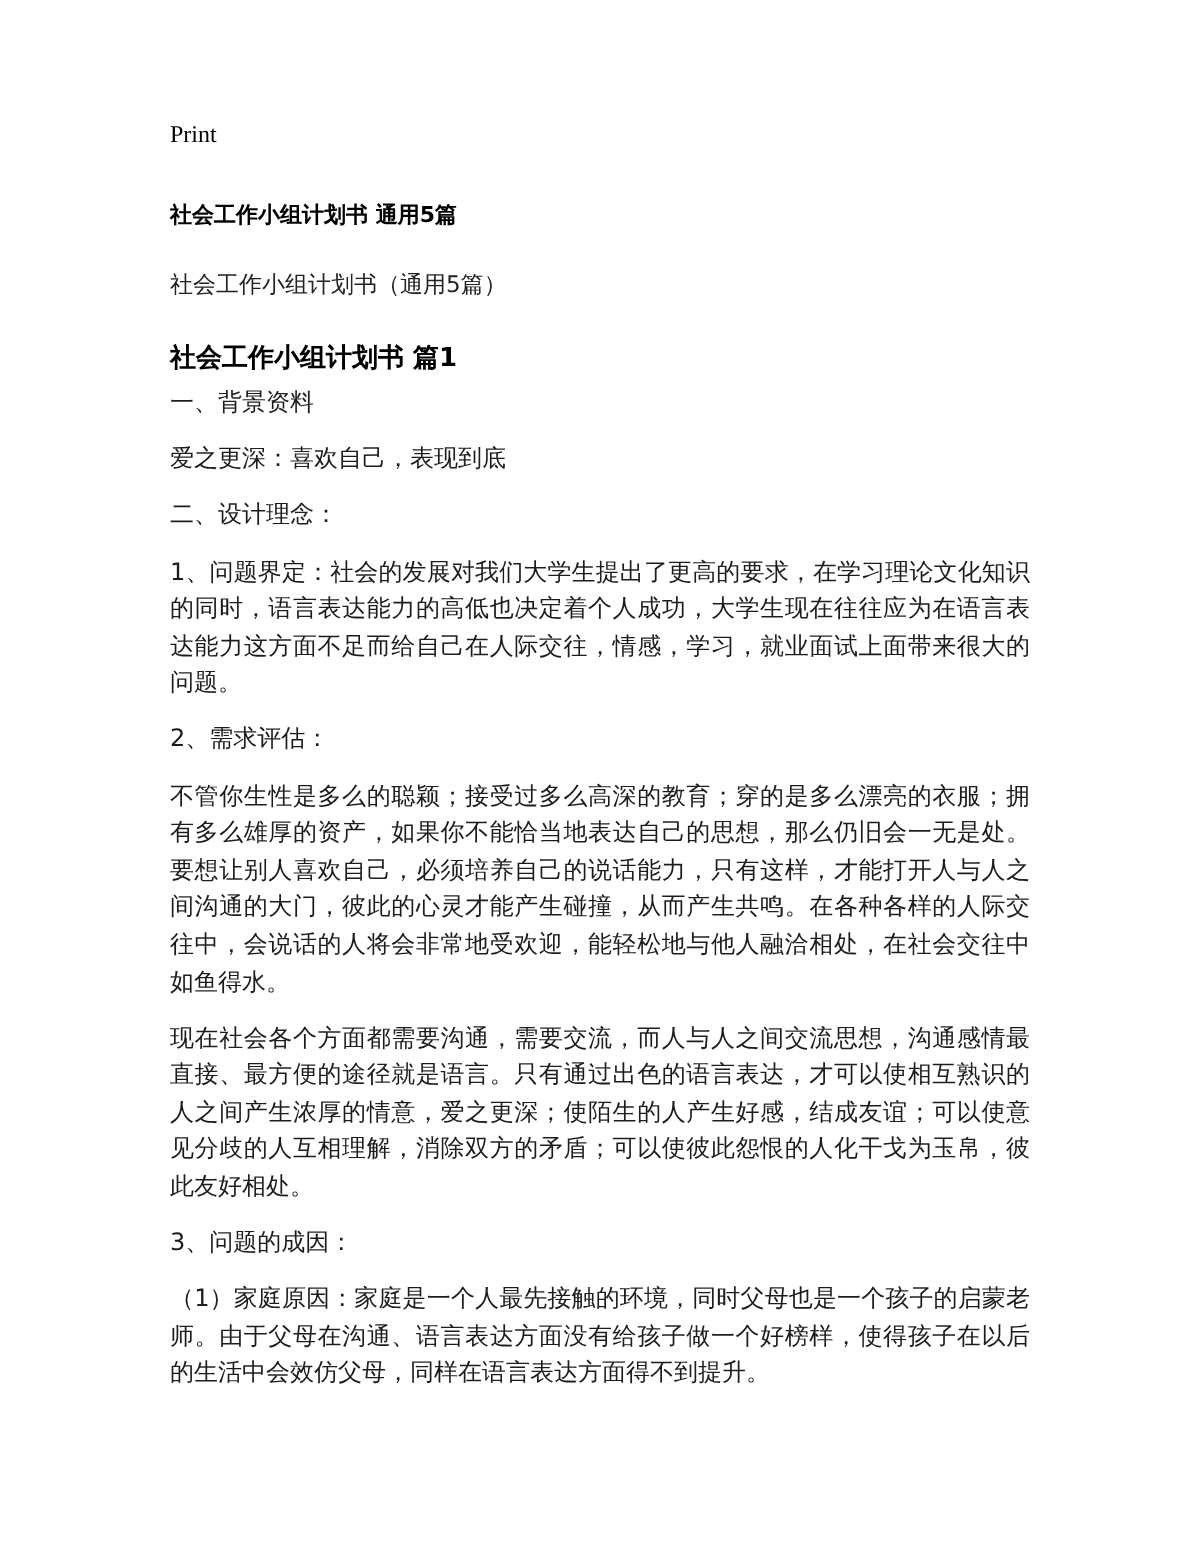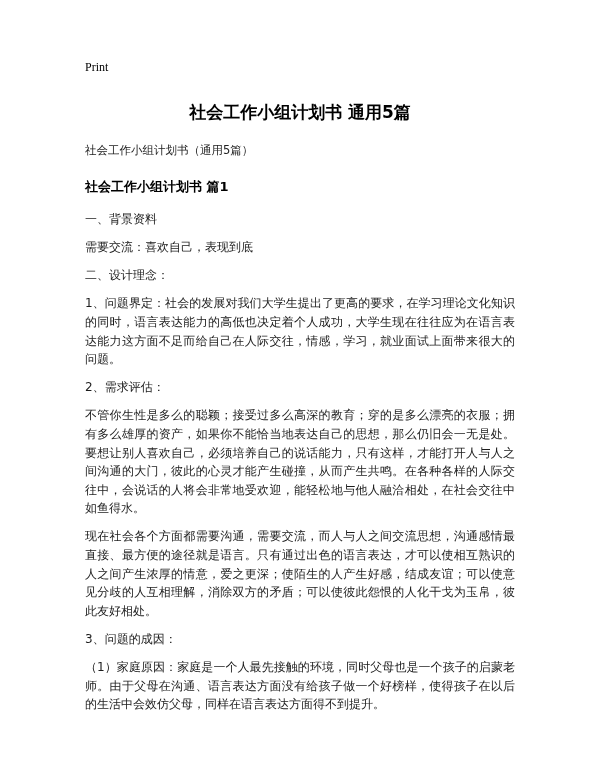--- a/index.html
+++ b/index.html
@@ -20,37 +20,36 @@
     height: 776px;
     padding: 60px 85px 28px 85px;
   }
   .print-link {
     font-family: "Liberation Serif", serif;
     font-size: 12px;
     color: #000000;
     margin: 0 0 26px 0;
   }
   .doc-title {
-    font-size: 17px;
+    font-size: 11px;
     font-weight: bold;
     color: #000000;
-    text-align: center;
     margin: 0 0 20px 0;
     line-height: 1.3;
   }
   .doc-subtitle {
     font-size: 11.5px;
     color: #222222;
     margin: 4px 0 20px 0;
   }
   .section-heading {
     font-size: 13px;
     font-weight: bold;
     color: #000000;
-    margin: 0 0 14px 0;
+    margin: 0 0 4px 0;
   }
   .body-text p {
     font-size: 12px;
     line-height: 1.55;
     text-align: justify;
     margin: 0 0 9.5px 0;
     color: #1c1c1c;
   }
 </style>
 </head>
@@ -61,21 +60,21 @@
   <div class="print-link">Print</div>
 
   <h1 class="doc-title">社会工作小组计划书 通用5篇</h1>
 
   <div class="doc-subtitle">社会工作小组计划书（通用5篇）</div>
 
   <h2 class="section-heading">社会工作小组计划书 篇1</h2>
 
   <div class="body-text">
     <p>一、背景资料</p>
-    <p>需要交流：喜欢自己，表现到底</p>
+    <p>爱之更深：喜欢自己，表现到底</p>
     <p>二、设计理念：</p>
     <p>1、问题界定：社会的发展对我们大学生提出了更高的要求，在学习理论文化知识的同时，语言表达能力的高低也决定着个人成功，大学生现在往往应为在语言表达能力这方面不足而给自己在人际交往，情感，学习，就业面试上面带来很大的问题。</p>
     <p>2、需求评估：</p>
     <p>不管你生性是多么的聪颖；接受过多么高深的教育；穿的是多么漂亮的衣服；拥有多么雄厚的资产，如果你不能恰当地表达自己的思想，那么仍旧会一无是处。要想让别人喜欢自己，必须培养自己的说话能力，只有这样，才能打开人与人之间沟通的大门，彼此的心灵才能产生碰撞，从而产生共鸣。在各种各样的人际交往中，会说话的人将会非常地受欢迎，能轻松地与他人融洽相处，在社会交往中如鱼得水。</p>
     <p>现在社会各个方面都需要沟通，需要交流，而人与人之间交流思想，沟通感情最直接、最方便的途径就是语言。只有通过出色的语言表达，才可以使相互熟识的人之间产生浓厚的情意，爱之更深；使陌生的人产生好感，结成友谊；可以使意见分歧的人互相理解，消除双方的矛盾；可以使彼此怨恨的人化干戈为玉帛，彼此友好相处。</p>
     <p>3、问题的成因：</p>
     <p>（1）家庭原因：家庭是一个人最先接触的环境，同时父母也是一个孩子的启蒙老师。由于父母在沟通、语言表达方面没有给孩子做一个好榜样，使得孩子在以后的生活中会效仿父母，同样在语言表达方面得不到提升。</p>
   </div>
 
 </div>

